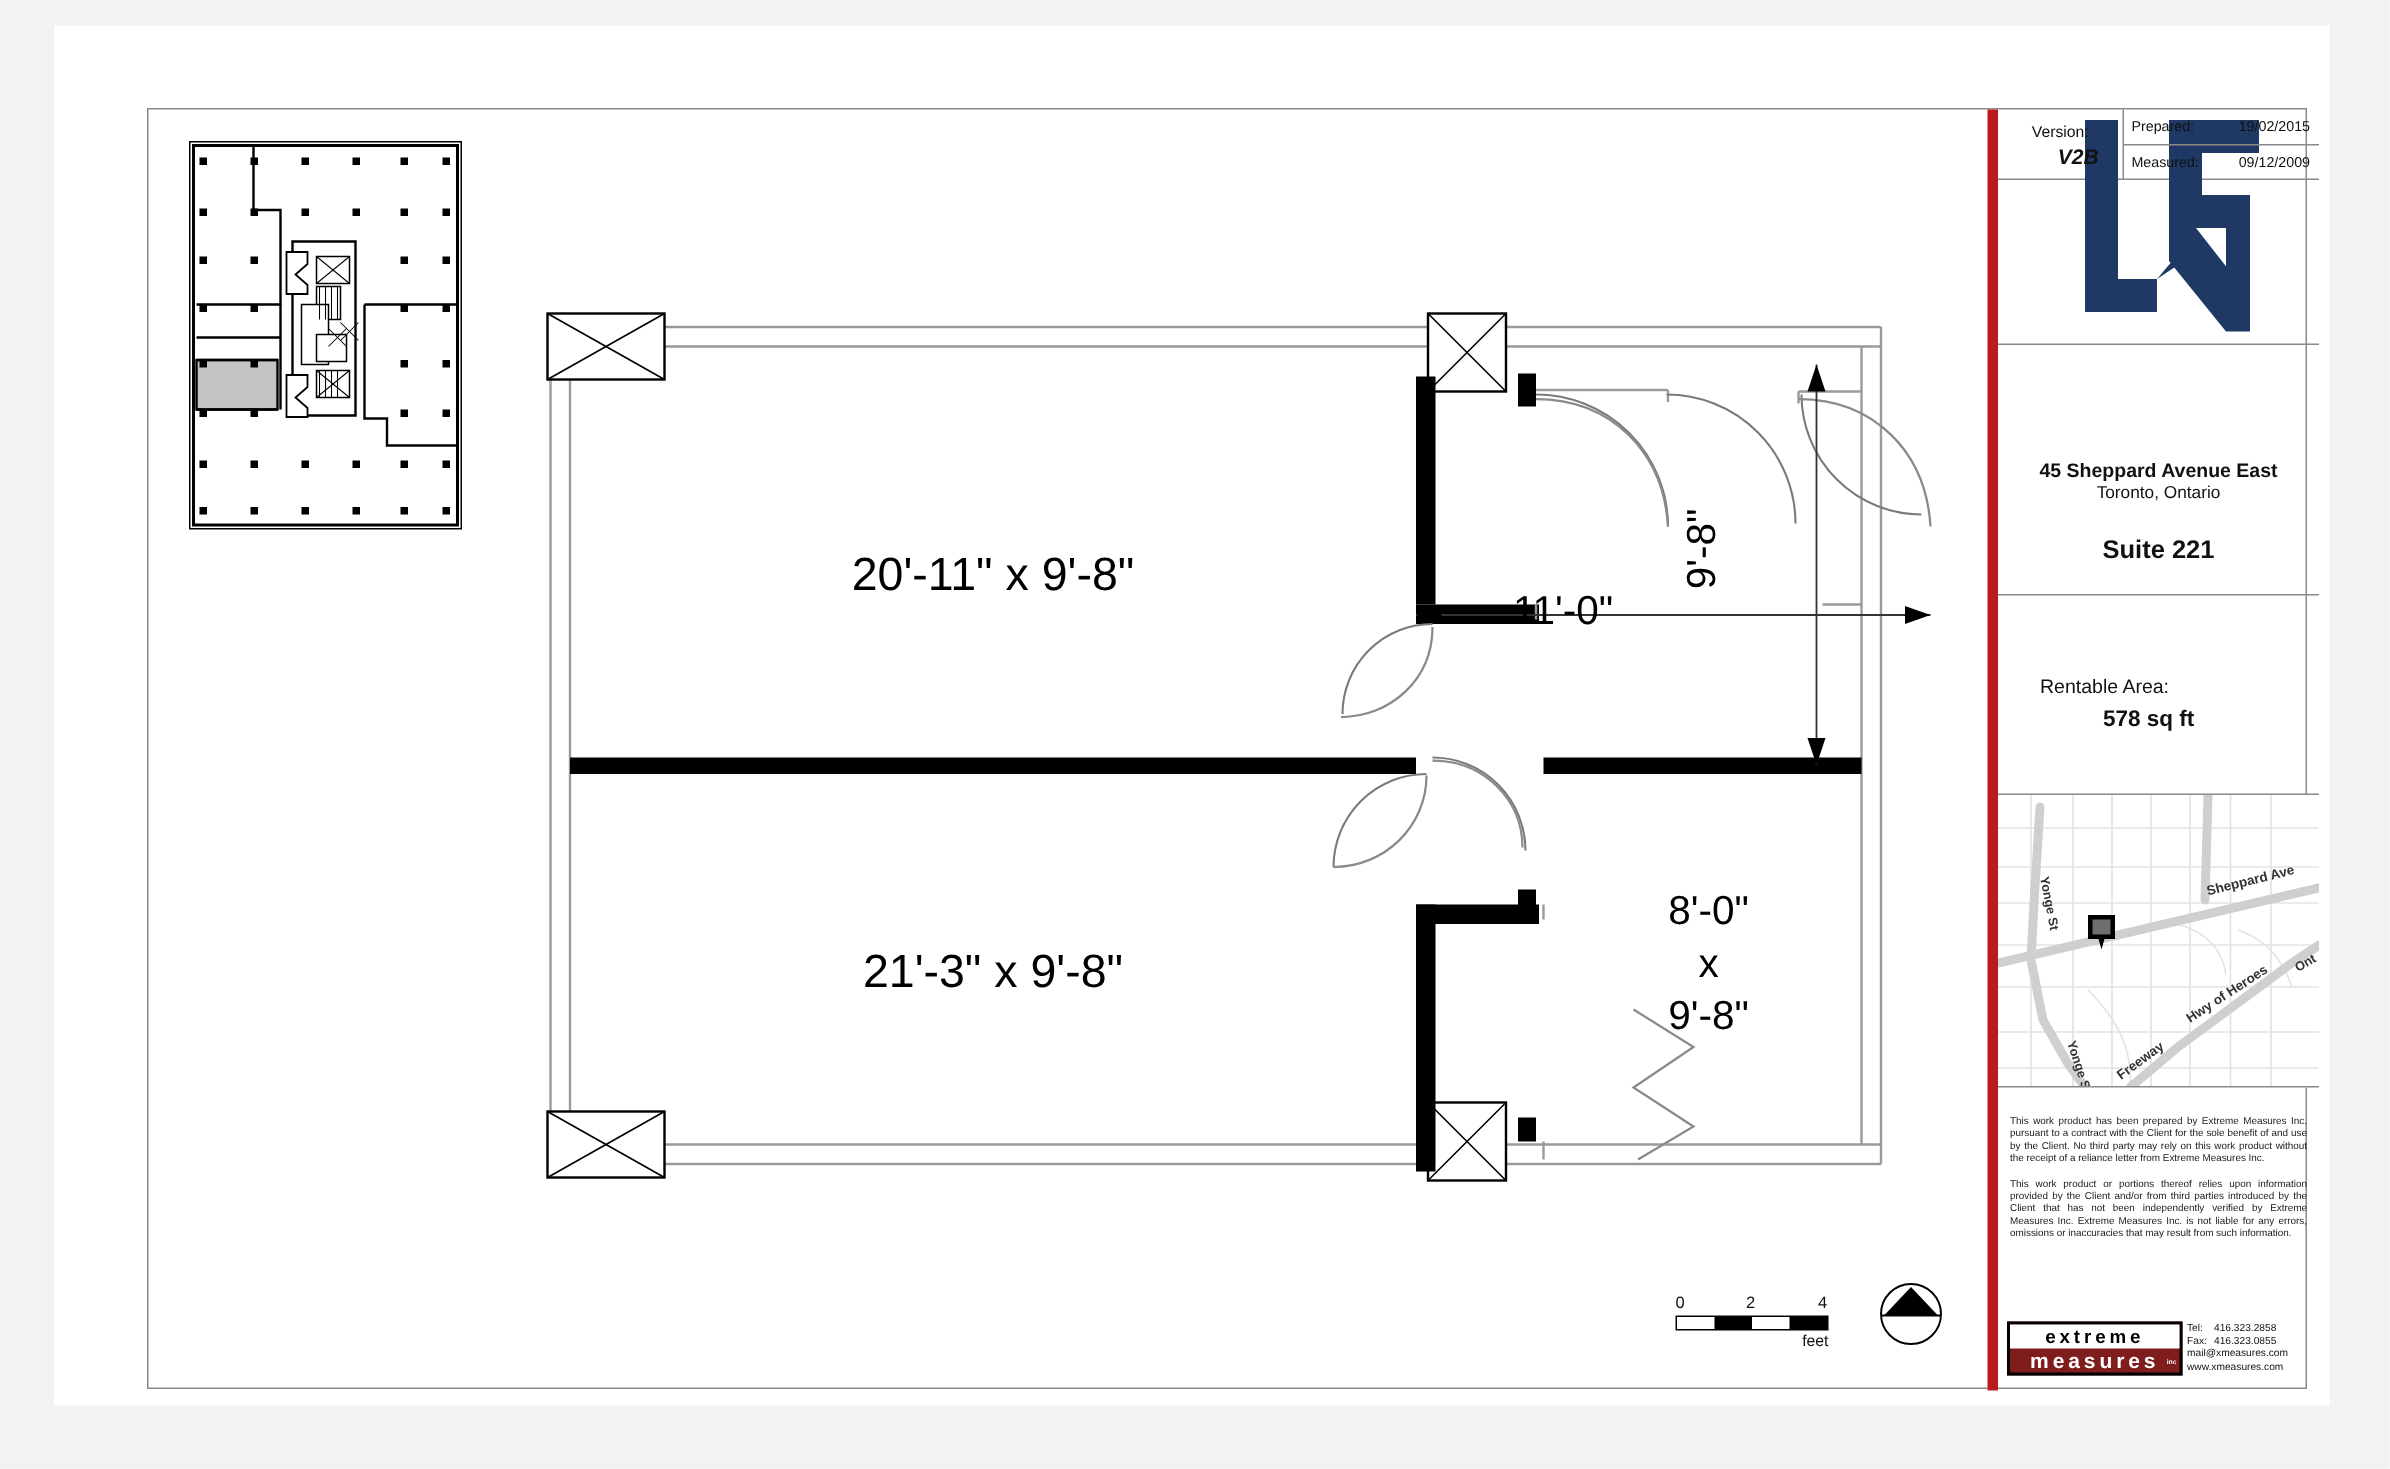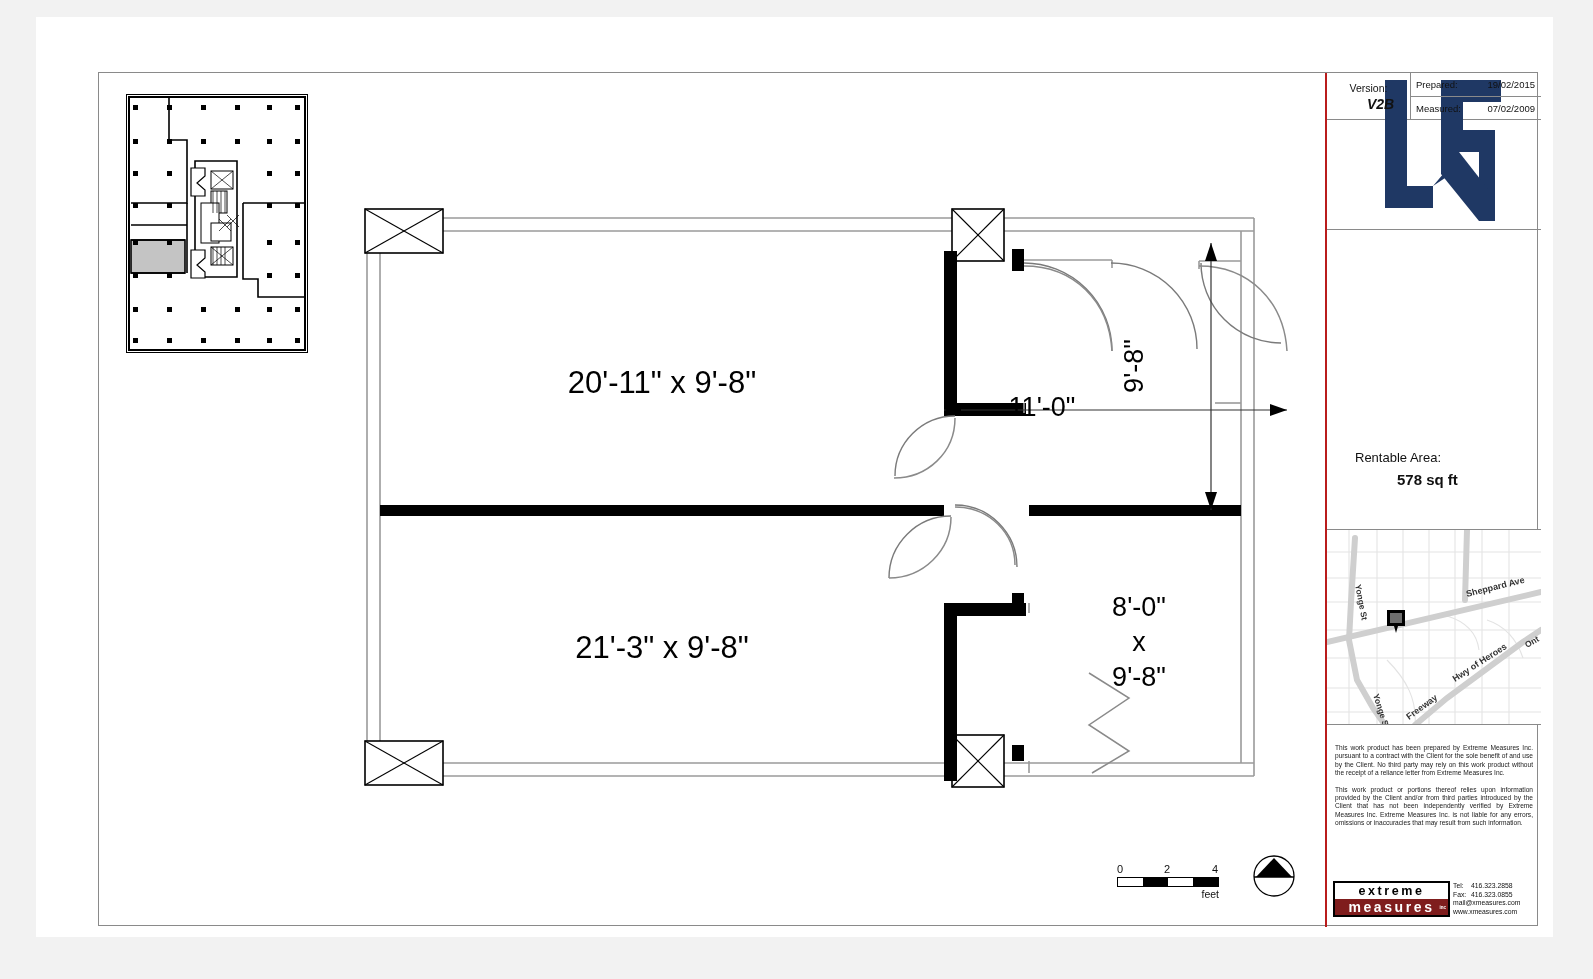--- a/index.html
+++ b/index.html
@@ -28,21 +28,21 @@
     left: 62px; top: 55px;
     width: 1440px; height: 854px;
     border: 1px solid #8a8a8a;
     background: #ffffff;
   }
   
   #titleblock {
     position: absolute;
     left: 1226px; top: 0px;
     width: 214px; height: 854px;
-    border-left: 2px solid #b91c1c;
+    border-left: 7px solid #b91c1c;
   }
   .tb-cell { position: absolute; border-bottom: 1px solid #8a8a8a; }
 
   #logo-cell { left: 0; top: 0; width: 214px; height: 157px; }
   #logo-svg { position: absolute; left: 56px; top: 5px; }
 
   #version-row { left: 0; top: 157px; width: 214px; height: 47px;
                  border-bottom: 1px solid #8a8a8a; }
   #version-left {
     position: absolute; left: 0; top: 0; width: 84px; height: 47px;
@@ -380,25 +380,30 @@
             <div class="version-lbl">Version:</div>
             <div class="version-val">V2B</div>
           </div>
           <div id="version-right">
             <div class="dt-row">
               <span class="dt-lbl">Prepared:</span>
               <span class="dt-val">19/02/2015</span>
             </div>
             <div class="dt-row">
               <span class="dt-lbl">Measured:</span>
-              <span class="dt-val">07/02/2009</span>
+              <span class="dt-val">09/12/2009</span>
             </div>
           </div>
         </div>
 
+        <div class="tb-cell" id="address-cell">
+          <div id="addr-line1">45 Sheppard Avenue East</div>
+          <div id="addr-line2">Toronto, Ontario</div>
+          <div id="suite">Suite 221</div>
+        </div>
 
         <div class="tb-cell" id="area-cell">
           <div id="area-lbl">Rentable Area:</div>
           <div id="area-val">578 sq ft</div>
         </div>
 
         <div class="tb-cell" id="map-cell">
           <svg width="214" height="195" viewBox="0 0 214 195">
             <rect width="214" height="195" fill="#ffffff"></rect>
 

